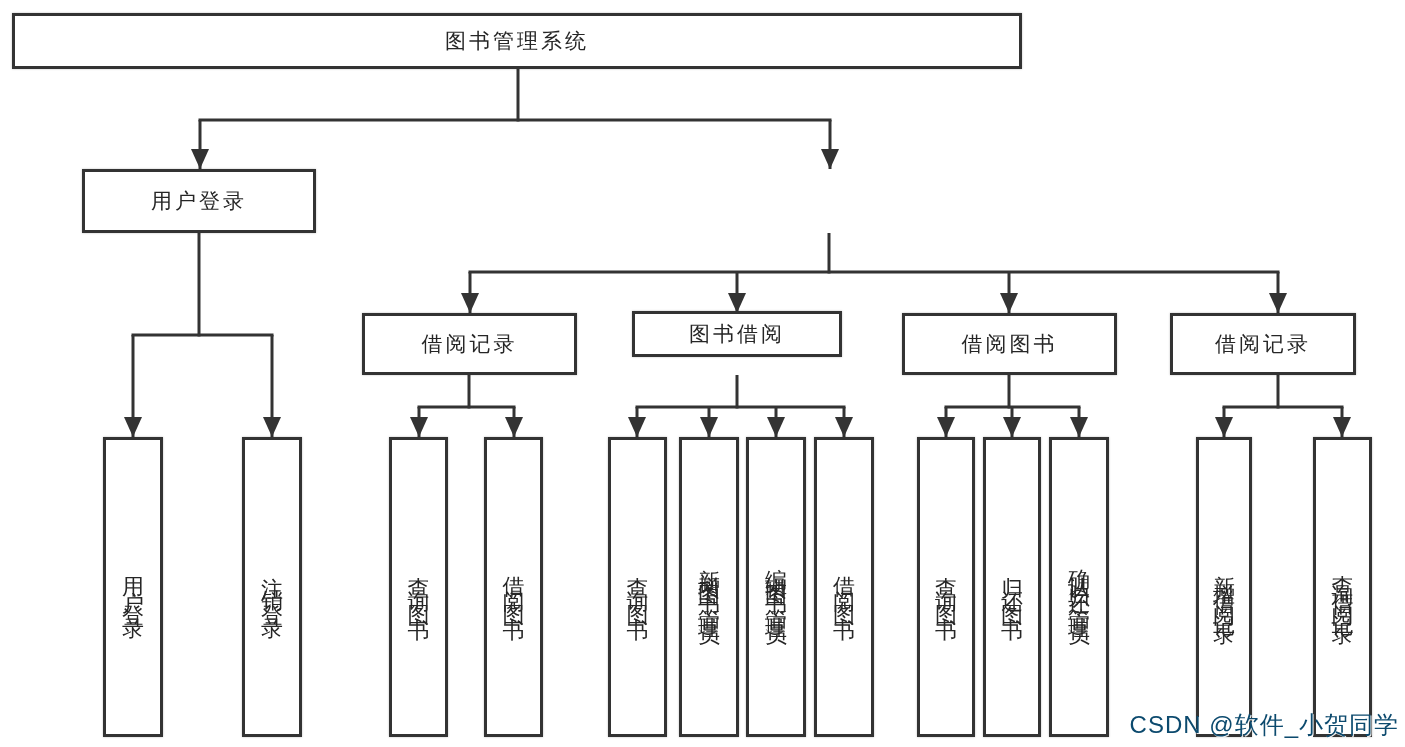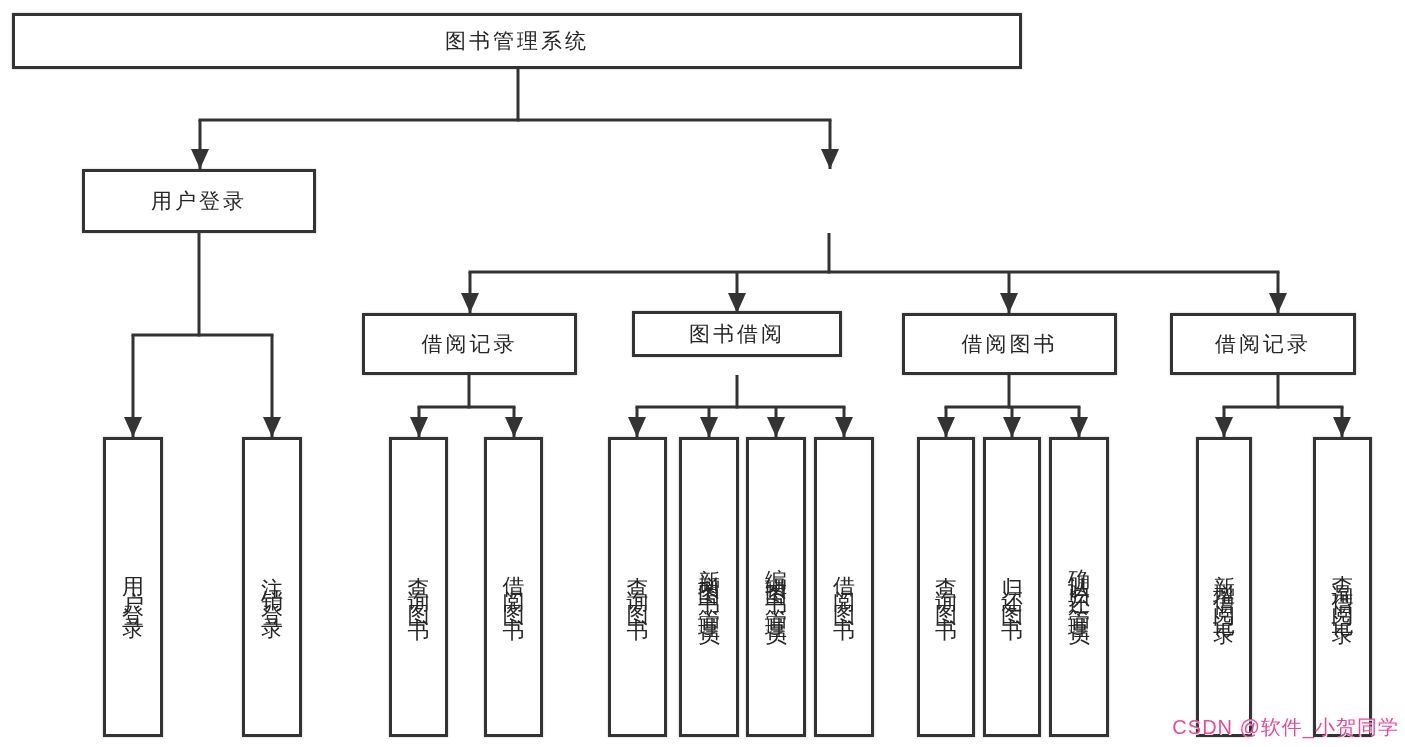--- a/index.html
+++ b/index.html
@@ -35,22 +35,22 @@
     font-size: 22px;
     line-height: 1;
   }
   .node.v span.short  { letter-spacing: 14px; }
   .node.v span.medium { letter-spacing: 10px; }
   .node.v span.long   { letter-spacing: 8px; }
   .watermark {
     position: absolute;
     right: 6px;
     bottom: 6px;
-    font-size: 20px;
-    color: #ec4899;
+    font-size: 24px;
+    color: #0c4a6e;
     letter-spacing: 1px;
     text-shadow: 1px 1px 0 rgba(255,255,255,0.9);
     white-space: nowrap;
   }
 </style>
 </head>
 <body>
 
 <div class="canvas">
 

